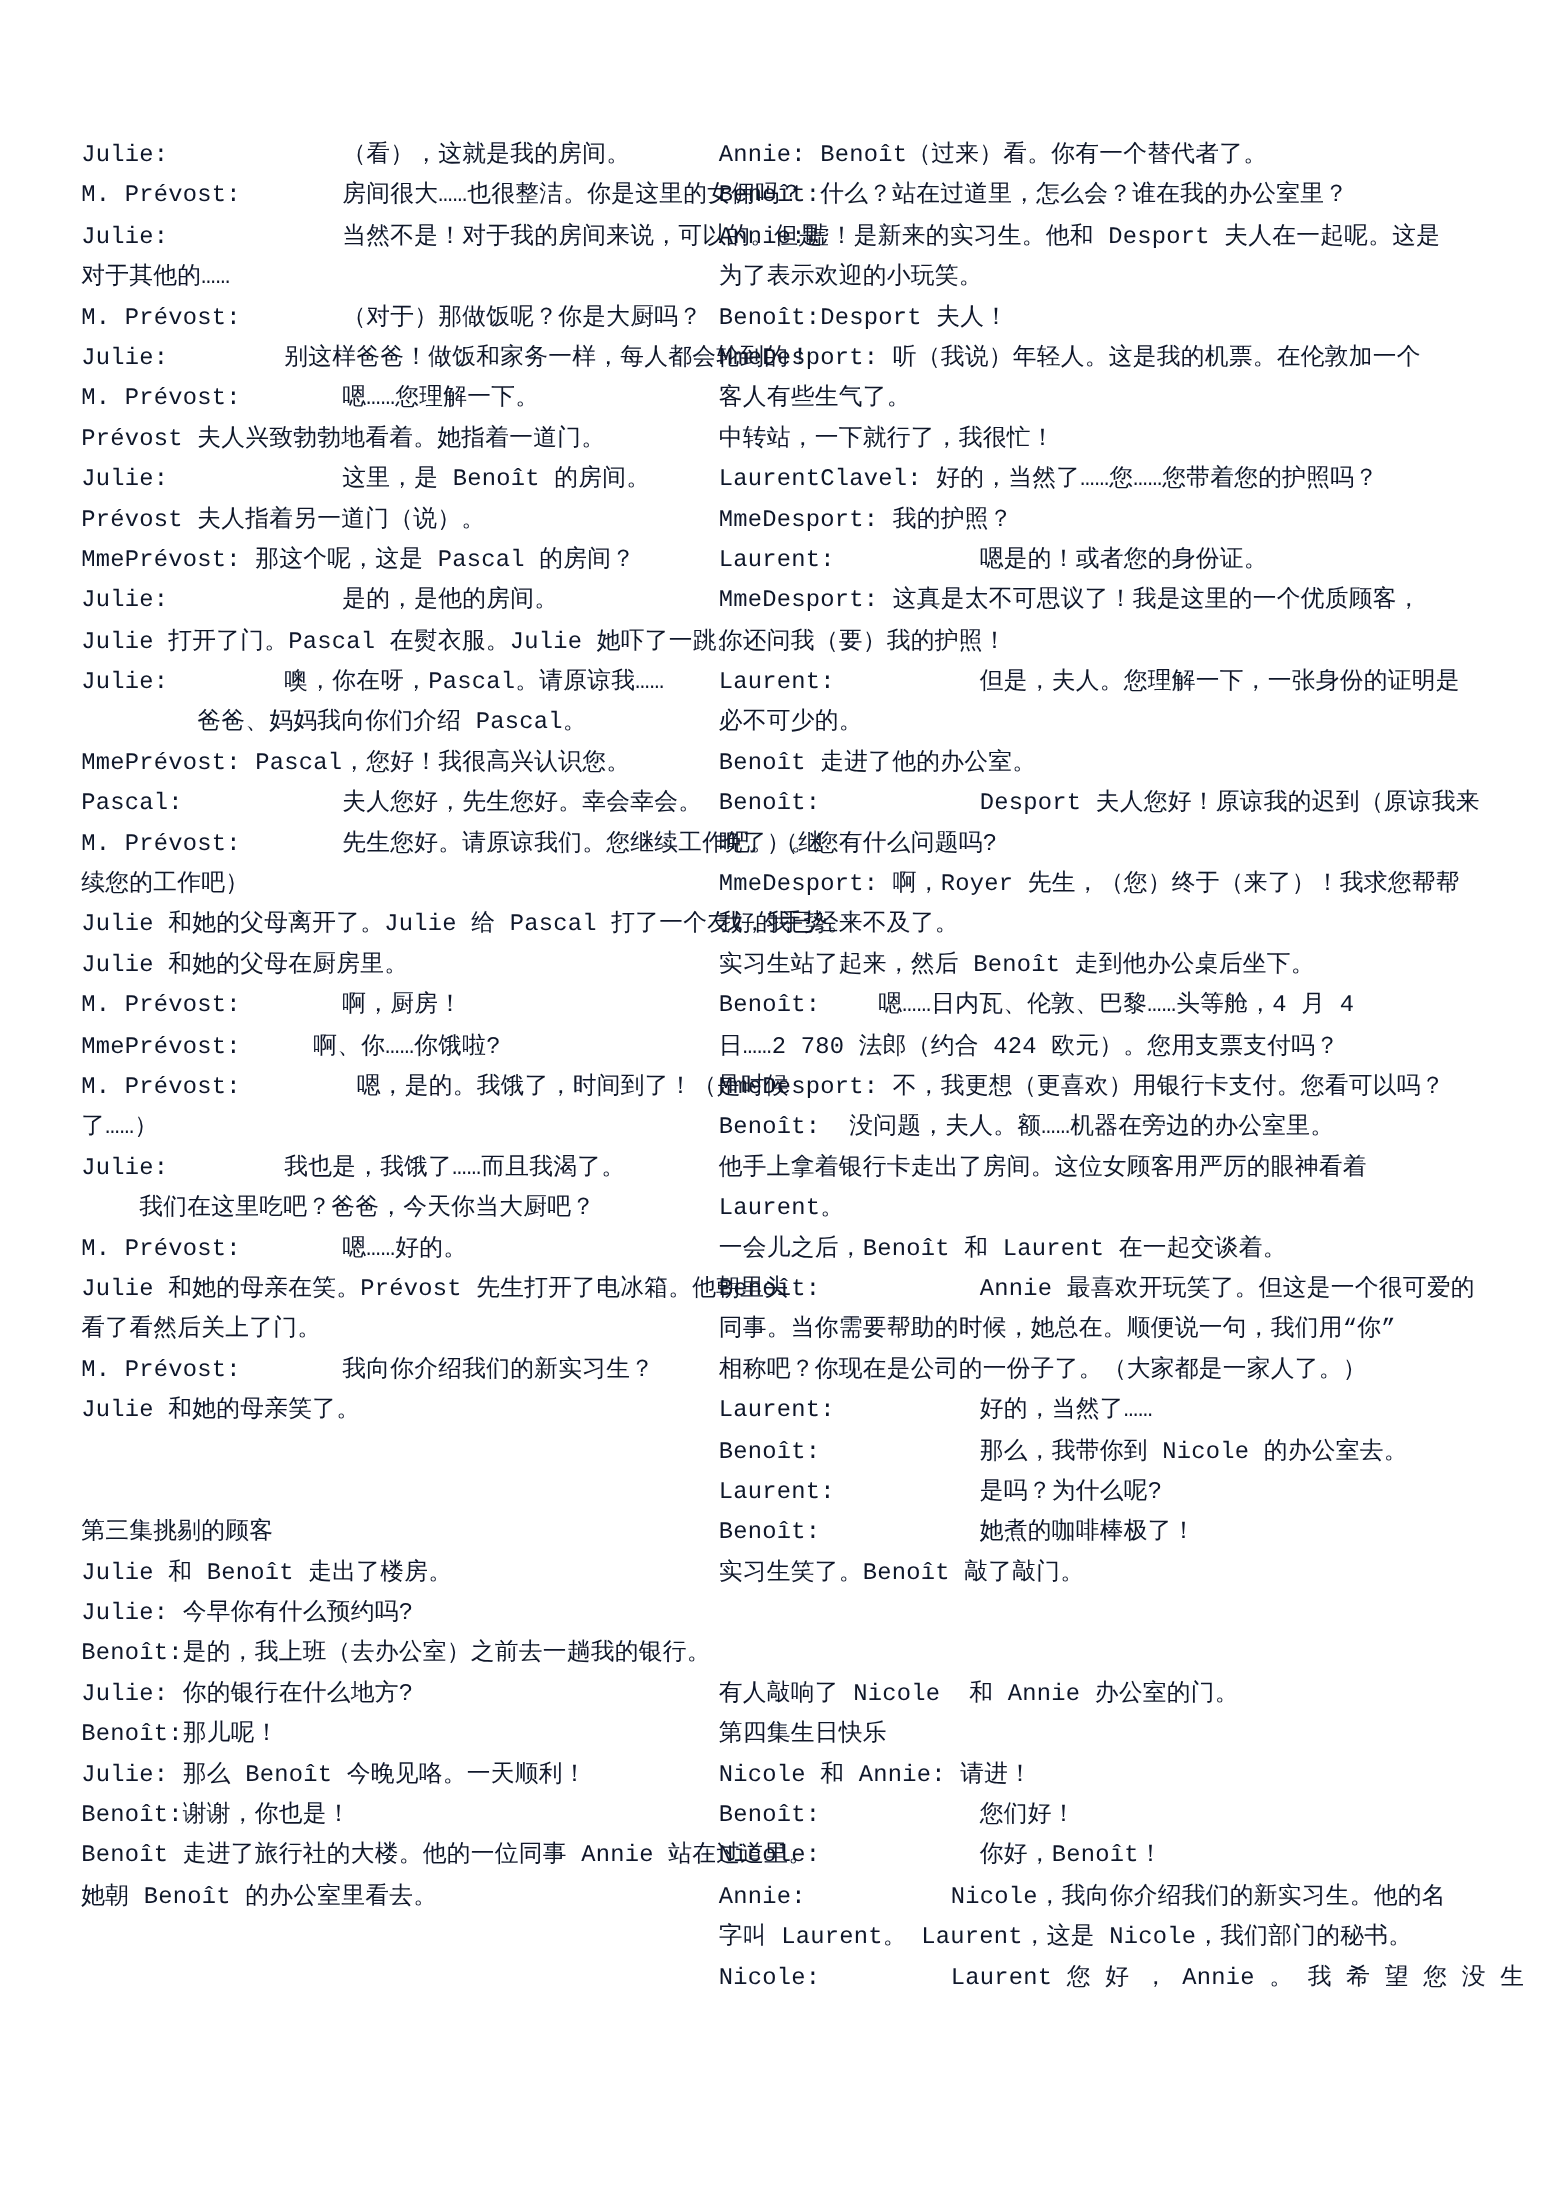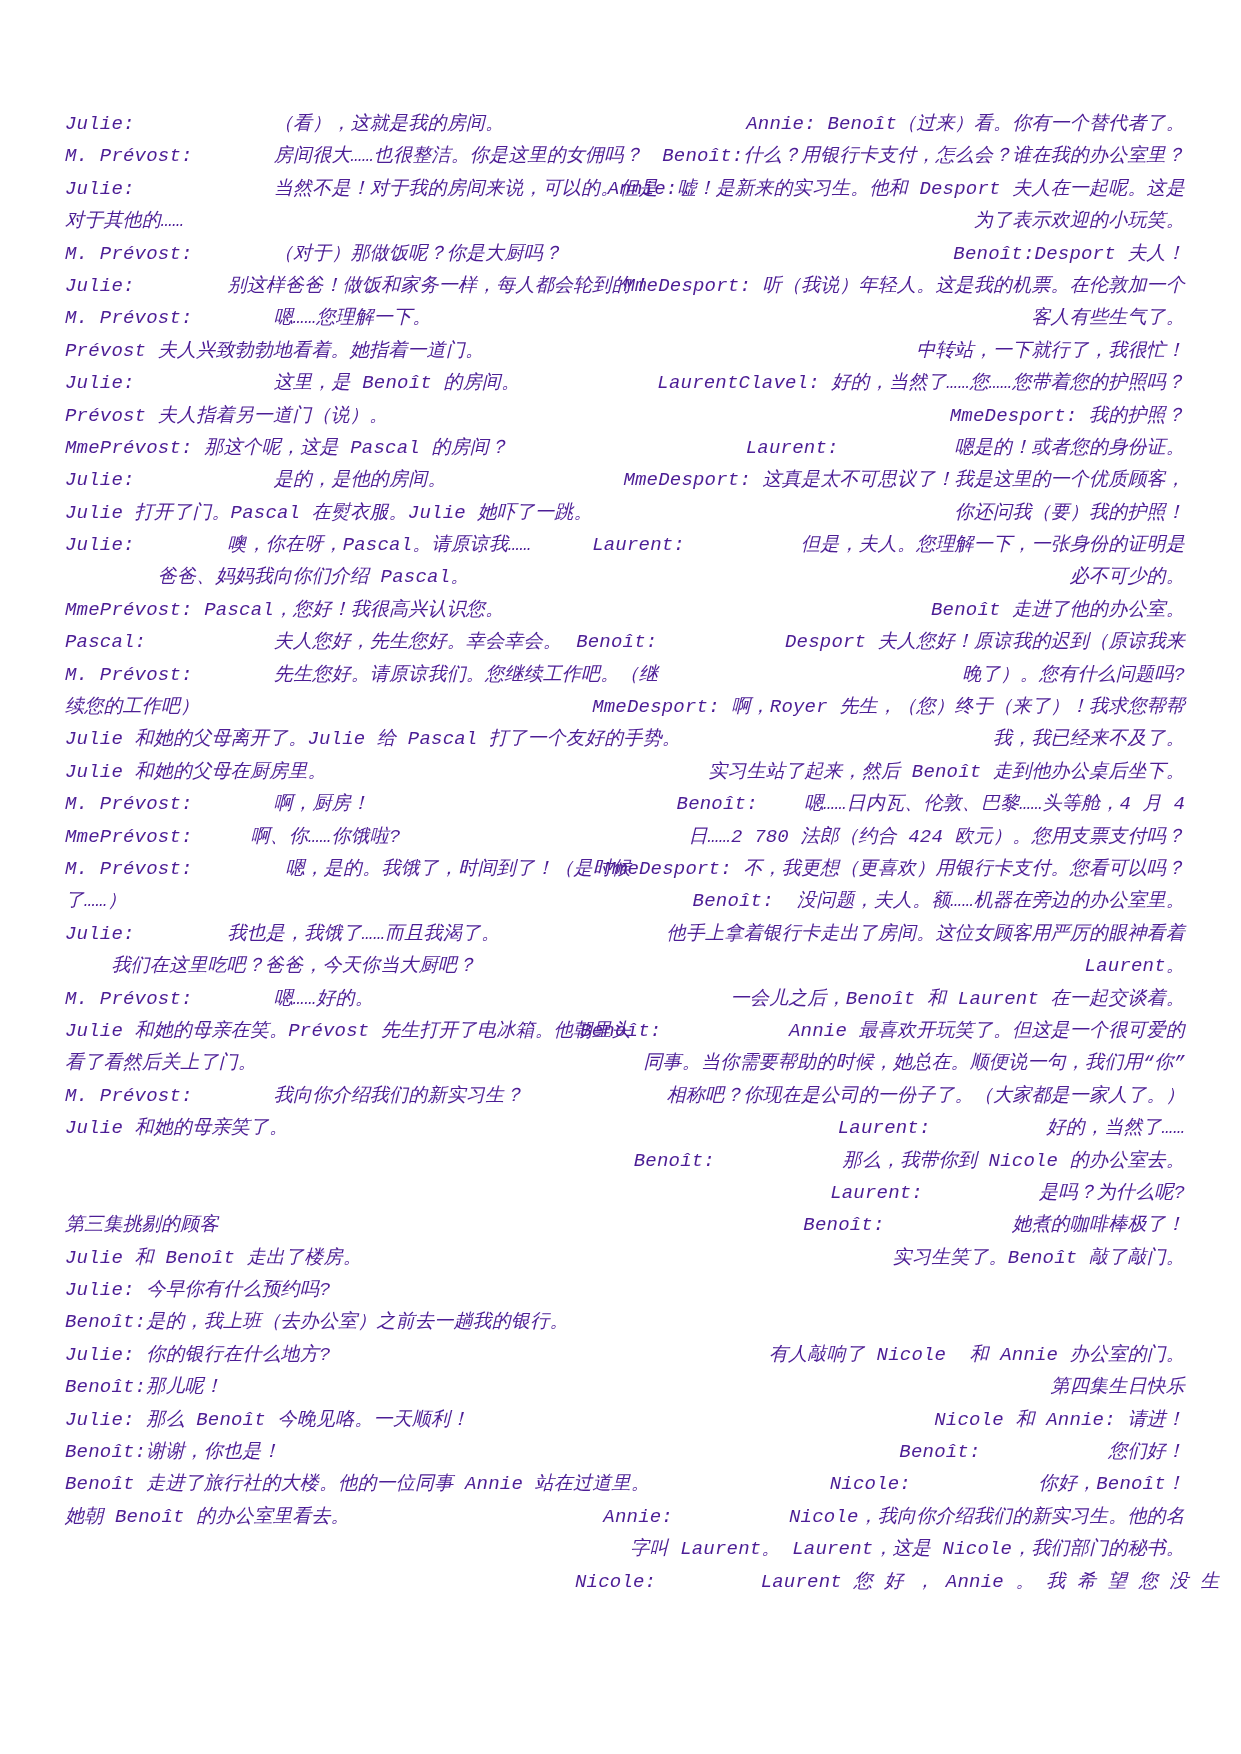--- a/index.html
+++ b/index.html
@@ -12,31 +12,29 @@
     width: 1241px;
     height: 1754px;
     background: #ffffff;
     overflow: hidden;
     font-family: "Liberation Mono", "DejaVu Sans Mono", monospace;
   }
   .col {
     position: absolute;
     top: 108px;
     font-size: 19px;
-    color: #4c1d95;
-    font-style: italic;
+    color: #0f172a;
   }
   .col-left {
     left: 65px;
     width: 482px;
   }
   .col-right {
     left: 575px;
     width: 610px;
-    text-align: right;
   }
   .line {
     height: 32.4px;
     line-height: 32.4px;
     white-space: pre;
     overflow: visible;
     letter-spacing: 0.2px;
   }
 </style>
 </head>
@@ -84,21 +82,21 @@
       <div class="line">Benoît:是的，我上班（去办公室）之前去一趟我的银行。</div>
       <div class="line">Julie: 你的银行在什么地方?</div>
       <div class="line">Benoît:那儿呢！</div>
       <div class="line">Julie: 那么 Benoît 今晚见咯。一天顺利！</div>
       <div class="line">Benoît:谢谢，你也是！</div>
       <div class="line">Benoît 走进了旅行社的大楼。他的一位同事 Annie 站在过道里。</div>
       <div class="line">她朝 Benoît 的办公室里看去。</div>
     </div>
   <div class="col col-right">
       <div class="line">Annie: Benoît（过来）看。你有一个替代者了。</div>
-      <div class="line">Benoît:什么？用银行卡支付，怎么会？谁在我的办公室里？</div>
+      <div class="line">Benoît:什么？站在过道里，怎么会？谁在我的办公室里？</div>
       <div class="line">Annie:嘘！是新来的实习生。他和 Desport 夫人在一起呢。这是</div>
       <div class="line">为了表示欢迎的小玩笑。</div>
       <div class="line">Benoît:Desport 夫人！</div>
       <div class="line">MmeDesport: 听（我说）年轻人。这是我的机票。在伦敦加一个</div>
       <div class="line">客人有些生气了。</div>
       <div class="line">中转站，一下就行了，我很忙！</div>
       <div class="line">LaurentClavel: 好的，当然了……您……您带着您的护照吗？</div>
       <div class="line">MmeDesport: 我的护照？</div>
       <div class="line">Laurent:          嗯是的！或者您的身份证。</div>
       <div class="line">MmeDesport: 这真是太不可思议了！我是这里的一个优质顾客，</div>

